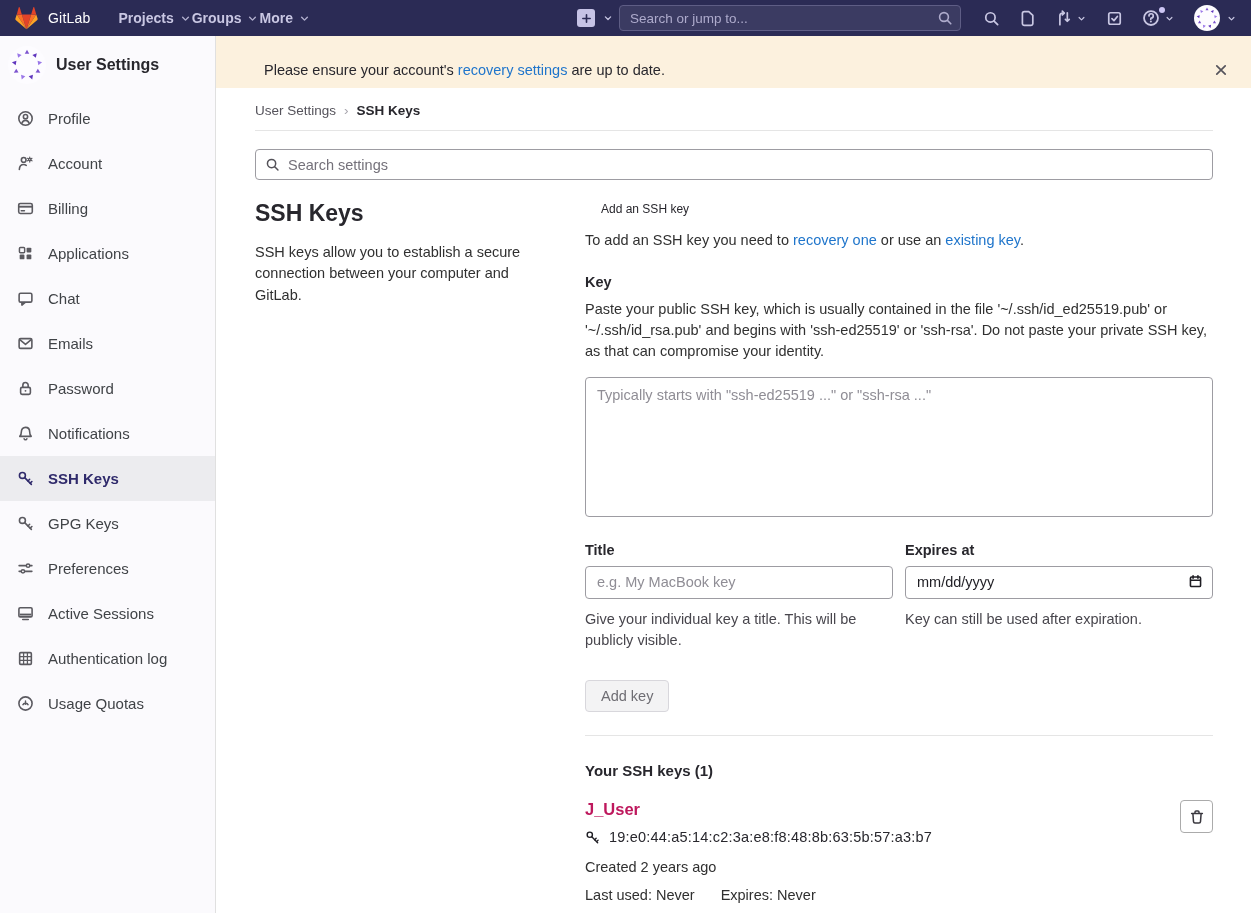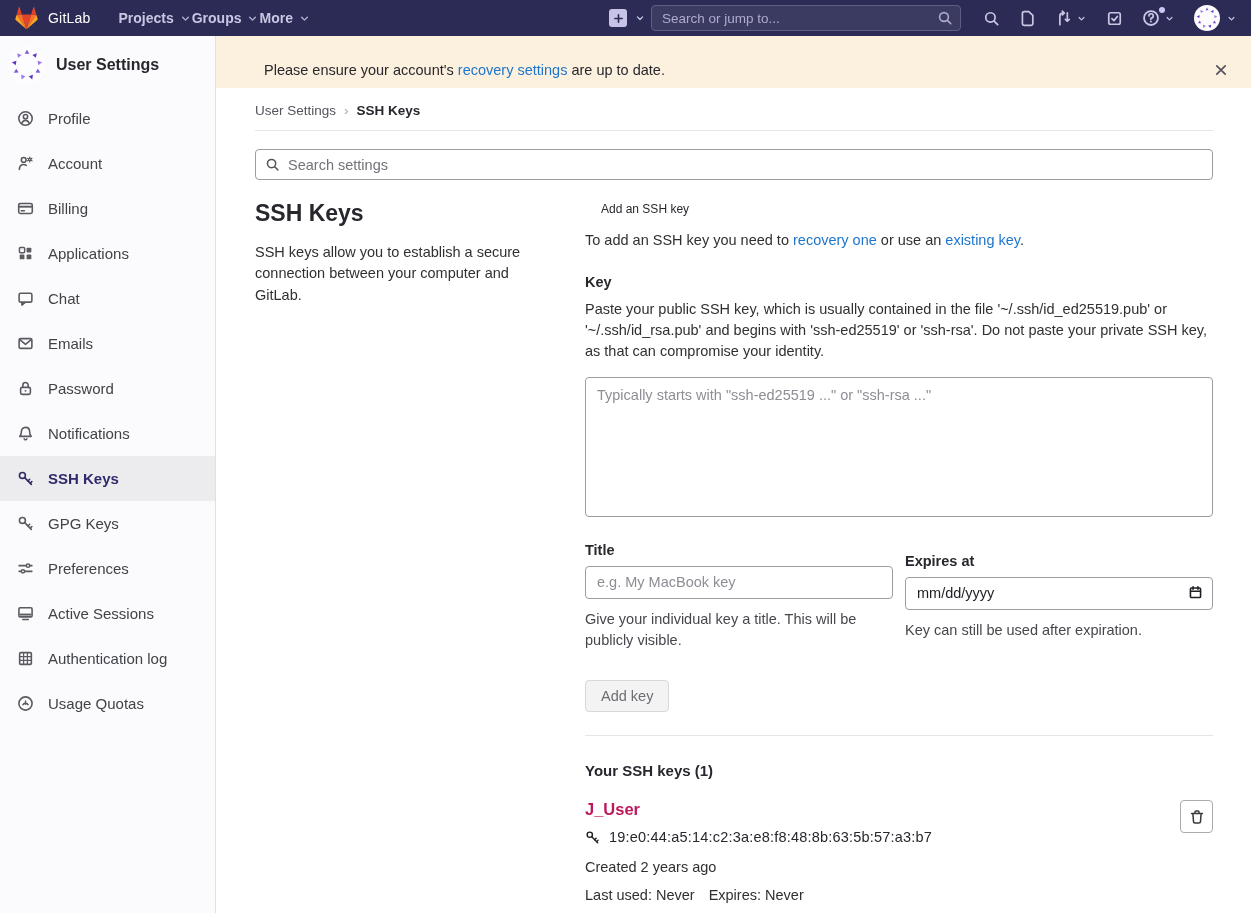--- a/index.html
+++ b/index.html
@@ -18,21 +18,21 @@
   }
   .brand { display:flex; align-items:center; gap:9px; }
   .brand-name { color:#fff; font-size:14px; font-weight:500; letter-spacing:.2px; }
   .nav-links { display:flex; margin-left:28px; }
   .nav-link { display:flex; align-items:center; gap:5px; color:#c9c7e3;
               font-weight:600; font-size:14px; cursor:pointer; }
   .nav-link .chev { opacity:.85; }
   .plus-group { margin-left:auto; display:flex; align-items:center; gap:7px; cursor:pointer; }
   .plus-box { width:18px; height:18px; border-radius:3px; background:#c6c3e6;
               display:flex; align-items:center; justify-content:center; color:#2b2b55; }
-  .nav-search { position:relative; margin-left:5px; width:310px; }
+  .nav-search { position:relative; margin-left:5px; width:342px; }
   .nav-search input {
     width:100%; height:26px; border-radius:4px; border:1px solid #5e5d85;
     background:rgba(255,255,255,.08); color:#e8e7f5; font-size:13.5px;
     padding:0 30px 0 10px; outline:none;
   }
   .nav-search input::placeholder { color:#aeabcc; }
   .nav-search .srch-ico { position:absolute; right:8px; top:5px; color:#aeabcc; }
   .nav-icons { display:flex; align-items:center; gap:19px; margin-left:22px; }
   .nav-ico { color:#c9c7e3; cursor:pointer; display:flex; align-items:center; gap:4px; position:relative; }
   .help-dot { position:absolute; top:-2px; right:10px; width:6px; height:6px;
@@ -91,21 +91,21 @@
   .field-label { display:block; font-size:14.5px; font-weight:700; color:#28272d; }
   .key-label { margin-top:22px; }
   .key-help { margin:9px 0 0; line-height:1.47; }
   .key-textarea {
     margin-top:14px; width:100%; height:140px; border:1px solid #9d9ca2;
     border-radius:4px; padding:9px 11px; font-size:14.5px; resize:none;
     font-family:"Liberation Sans","DejaVu Sans",sans-serif; color:#28272d; outline:none;
   }
   .key-textarea::placeholder { color:#8f8d95; }
 
-  .form-row { display:flex; gap:12px; margin-top:22px;align-items:center; }
+  .form-row { display:flex; gap:12px; margin-top:22px; }
   .form-col { flex:1; }
   .text-input {
     margin-top:8px; width:100%; height:33px; border:1px solid #9d9ca2;
     border-radius:4px; padding:0 11px; font-size:14.5px; color:#28272d; outline:none;
   }
   .text-input::placeholder { color:#8f8d95; }
   .date-wrap { position:relative; }
   .date-wrap input::placeholder { color:#1f1e24; }
   .date-wrap .cal-ico { position:absolute; right:10px; top:16px; color:#1f1e24; }
   .helper { margin:10px 0 0; line-height:1.5; color:#48464d; }
@@ -117,21 +117,21 @@
   }
   .divider { border:none; border-top:1px solid #e5e5e5; margin:23px 0 0; }
   .keys-heading { margin:26px 0 0; font-size:15px; font-weight:700; color:#28272d; }
 
   .key-item { margin-top:21px; position:relative; padding-right:60px; }
   .key-name { font-size:16.5px; font-weight:700; color:#be185d; }
   .fingerprint-row { display:flex; align-items:flex-end; gap:9px; margin-top:10px;
                      color:#28272d; letter-spacing:.2px; }
   .fingerprint-row .icn { color:#1f1e24; }
   .key-created { margin-top:14px; }
-  .key-meta { margin-top:12px; display:flex; gap:14px; }
+  .key-meta { margin-top:12px; display:flex; gap:26px; }
   .trash-btn { position:absolute; right:0; top:0; width:33px; height:33px;
                border:1px solid #ababab; border-radius:4px; background:#fff;
                display:flex; align-items:center; justify-content:center;
                color:#3a383f; cursor:pointer; }
 </style>
 </head>
 <body>
 
 <svg width="0" height="0" style="position:absolute">
   <defs>

